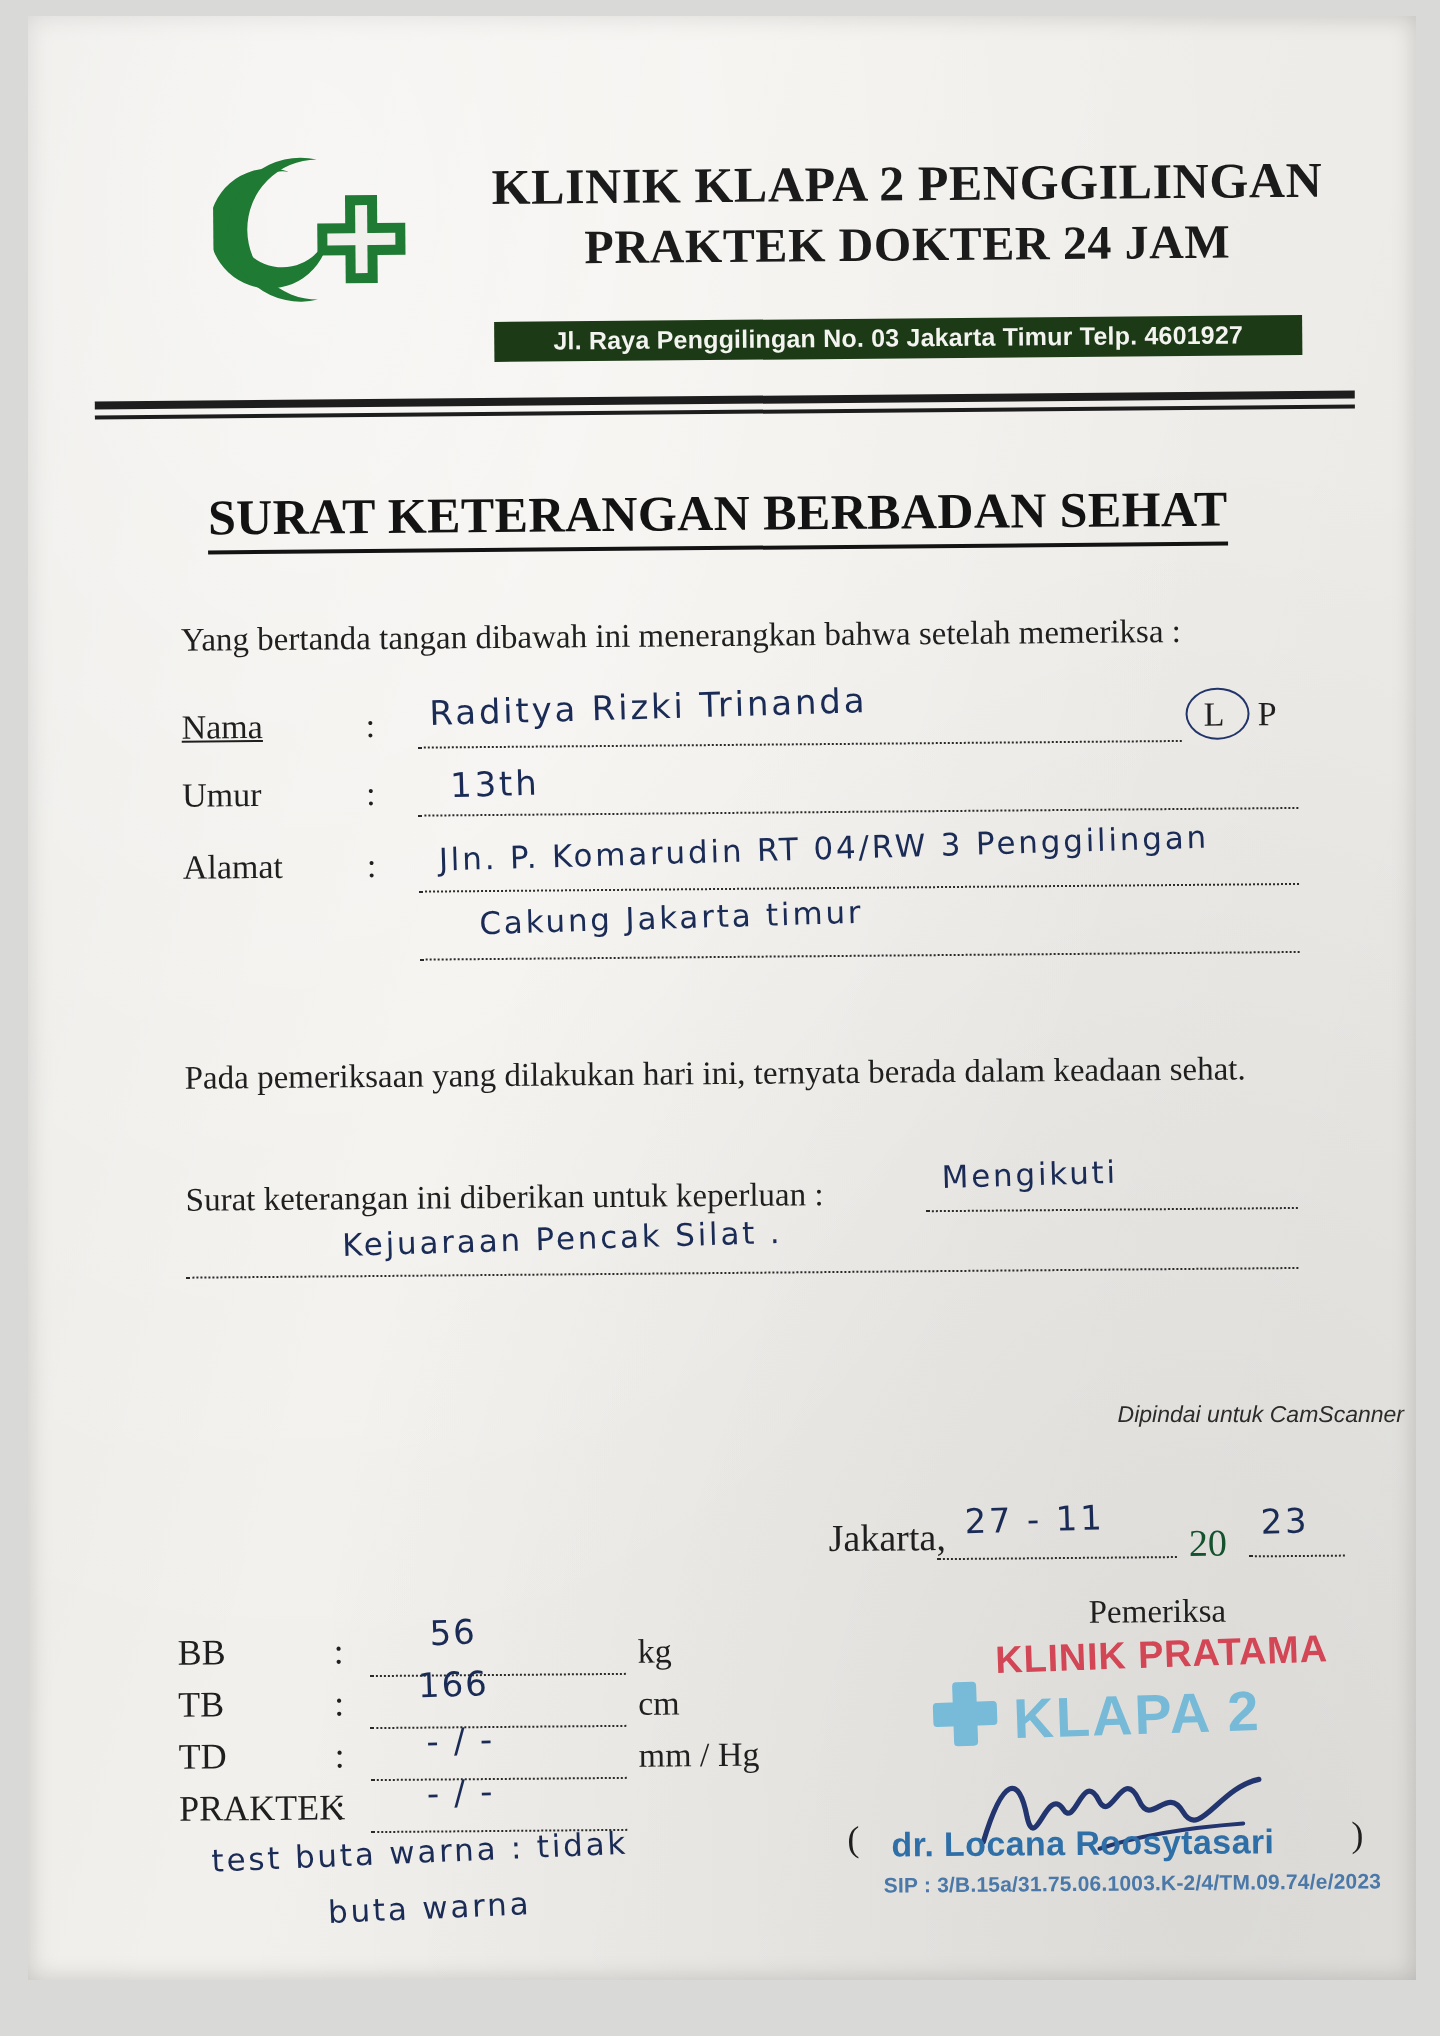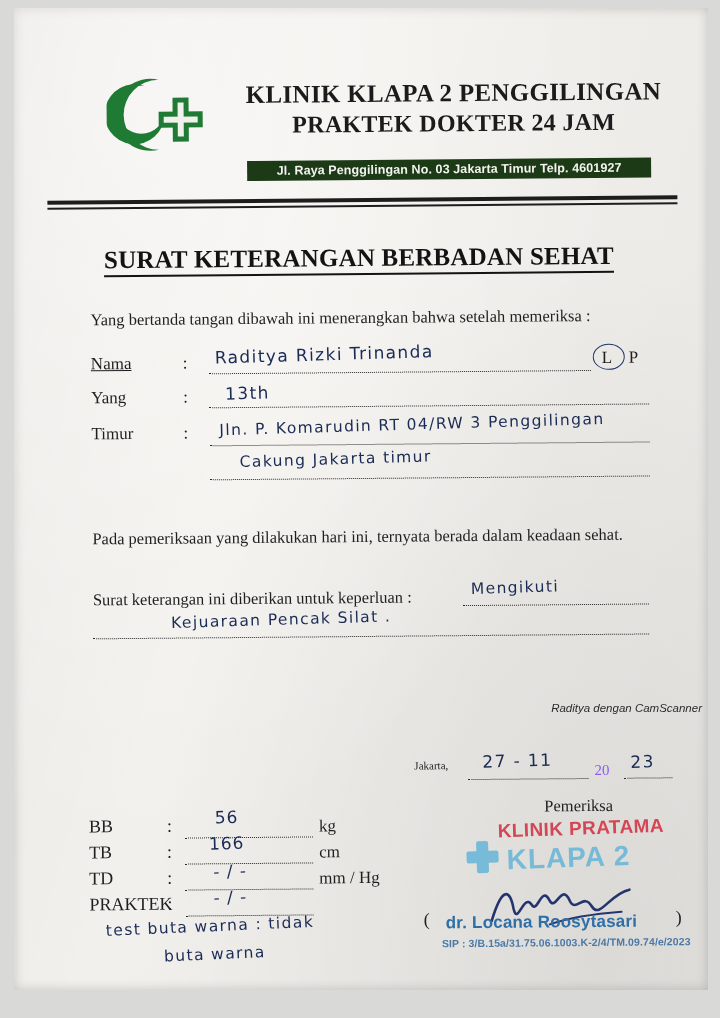--- a/index.html
+++ b/index.html
@@ -161,36 +161,36 @@
     font-size: 16.5px;
     line-height: 1.55;
     color: #1f1f1f;
   }
 
   
   .place {
     position: absolute;
     left: 398px;
     top: 752px;
-    font-size: 11px;
+    font-size: 19px;
     color: #1f1f1f;
   }
   .date-line {
     position: absolute;
     left: 452px;
     top: 772px;
     width: 120px;
     border-bottom: 1.4px dotted #2a2a2a;
   }
   .yr20 {
     position: absolute;
     left: 578px;
     top: 756px;
-    font-size: 15px;
-    color: #8b5cf6;
+    font-size: 19px;
+    color: #14532d;
   }
   .yr-line {
     position: absolute;
     left: 608px;
     top: 772px;
     width: 48px;
     border-bottom: 1.4px dotted #2a2a2a;
   }
   .pemeriksa {
     position: absolute;
@@ -347,26 +347,26 @@
       <div class="ptext intro">Yang bertanda tangan dibawah ini menerangkan bahwa setelah memeriksa :</div>
 
       <div class="ptext lbl" style="top:344px;text-decoration:underline;">Nama</div>
       <div class="ptext colon" style="top:344px;">:</div>
       <div class="field-line" style="left:196px; top:364px; width:382px;"></div>
       <div class="hand" style="left:202px; top:336px;">Raditya  Rizki  Trinanda</div>
       <div class="circle-l" style="left:580px; top:338px;"></div>
       <div class="lp" style="left:589px; top:342px;">L</div>
       <div class="lp" style="left:616px; top:342px;">P</div>
 
-      <div class="ptext lbl" style="top:378px;">Yang</div>
+      <div class="ptext lbl" style="top:378px;">Umur</div>
       <div class="ptext colon" style="top:378px;">:</div>
       <div class="field-line" style="left:196px; top:398px; width:440px;"></div>
       <div class="hand" style="left:212px; top:374px;">13th</div>
 
-      <div class="ptext lbl" style="top:414px;">Timur</div>
+      <div class="ptext lbl" style="top:414px;">Alamat</div>
       <div class="ptext colon" style="top:414px;">:</div>
       <div class="field-line" style="left:196px; top:436px; width:440px;"></div>
       <div class="hand sm" style="left:206px; top:408px;">Jln. P. Komarudin    RT 04/RW 3  Penggilingan</div>
       <div class="field-line" style="left:196px; top:470px; width:440px;"></div>
       <div class="hand sm" style="left:226px; top:442px;">Cakung    Jakarta timur</div>
 
       <div class="para" style="top:516px;">Pada pemeriksaan yang dilakukan hari ini,  ternyata berada dalam keadaan sehat.</div>
 
       <div class="ptext" style="left:78px; top:580px;">Surat keterangan ini diberikan untuk keperluan :</div>
       <div class="field-line" style="left:448px; top:598px; width:186px;"></div>
@@ -431,14 +431,14 @@
       <div class="vit-colon" style="top:884px;">:</div>
       <div class="vit-line" style="top:906px;"></div>
       <div class="vit-val" style="left:196px; top:878px;">- / -</div>
 
       <div class="hand sm" style="left:88px; top:908px; transform:rotate(-2deg);">test buta warna : tidak</div>
       <div class="hand sm" style="left:146px; top:936px; transform:rotate(-2deg);">buta warna</div>
 
     </div>
   </div>
 
-  <div class="footer">Raditya dengan CamScanner</div>
+  <div class="footer">Dipindai untuk CamScanner</div>
 </div>
 
 </body></html>

